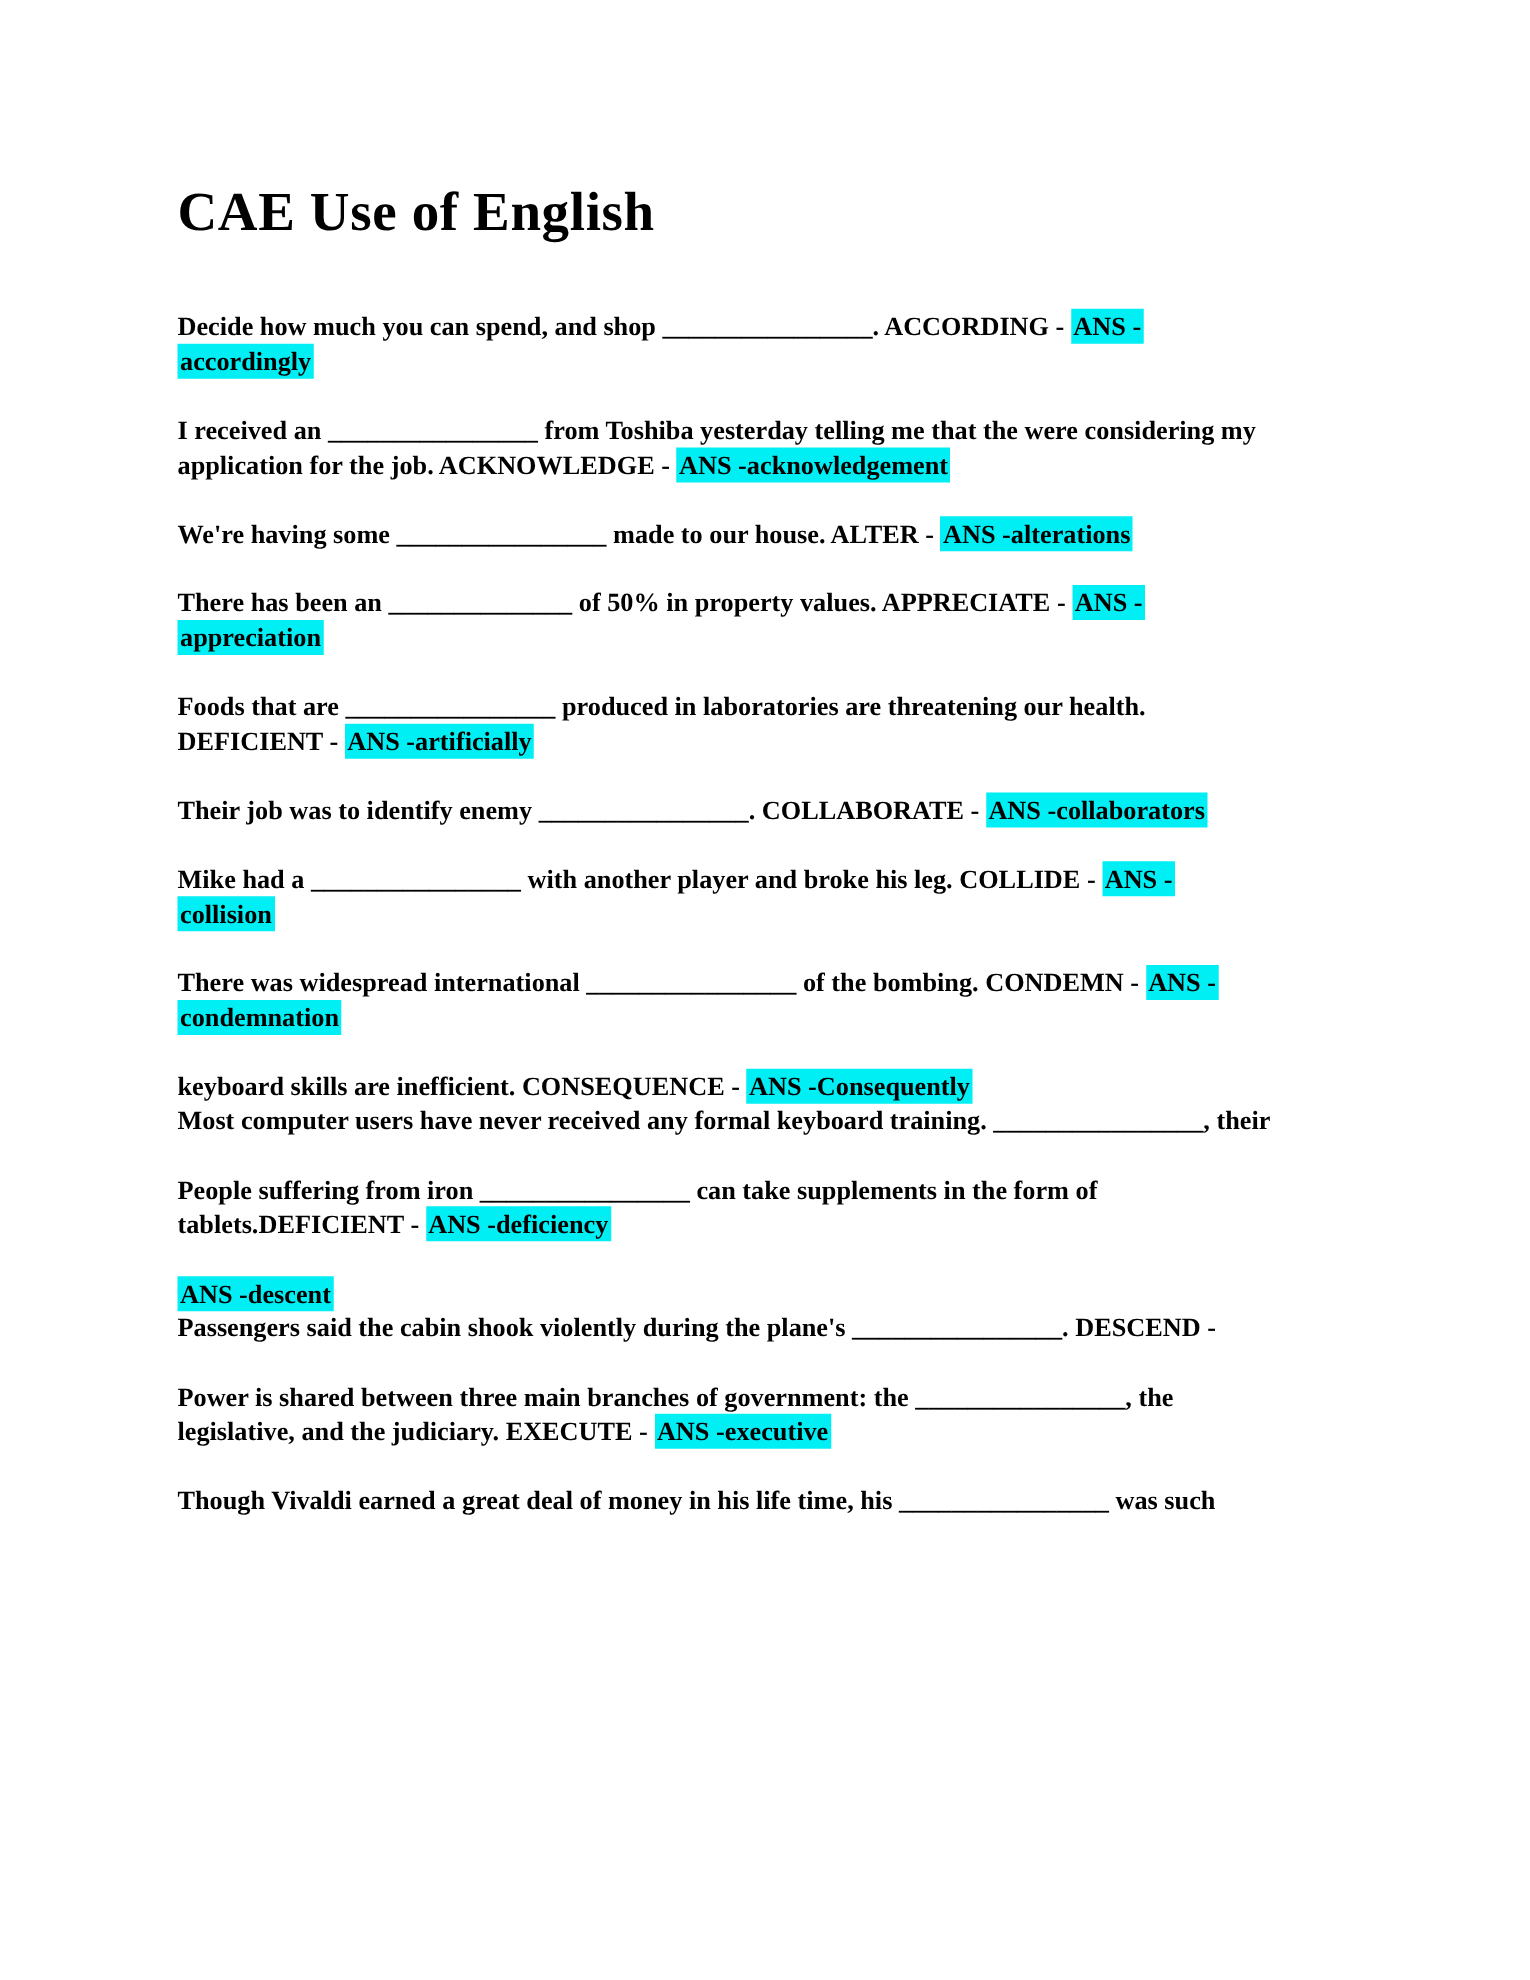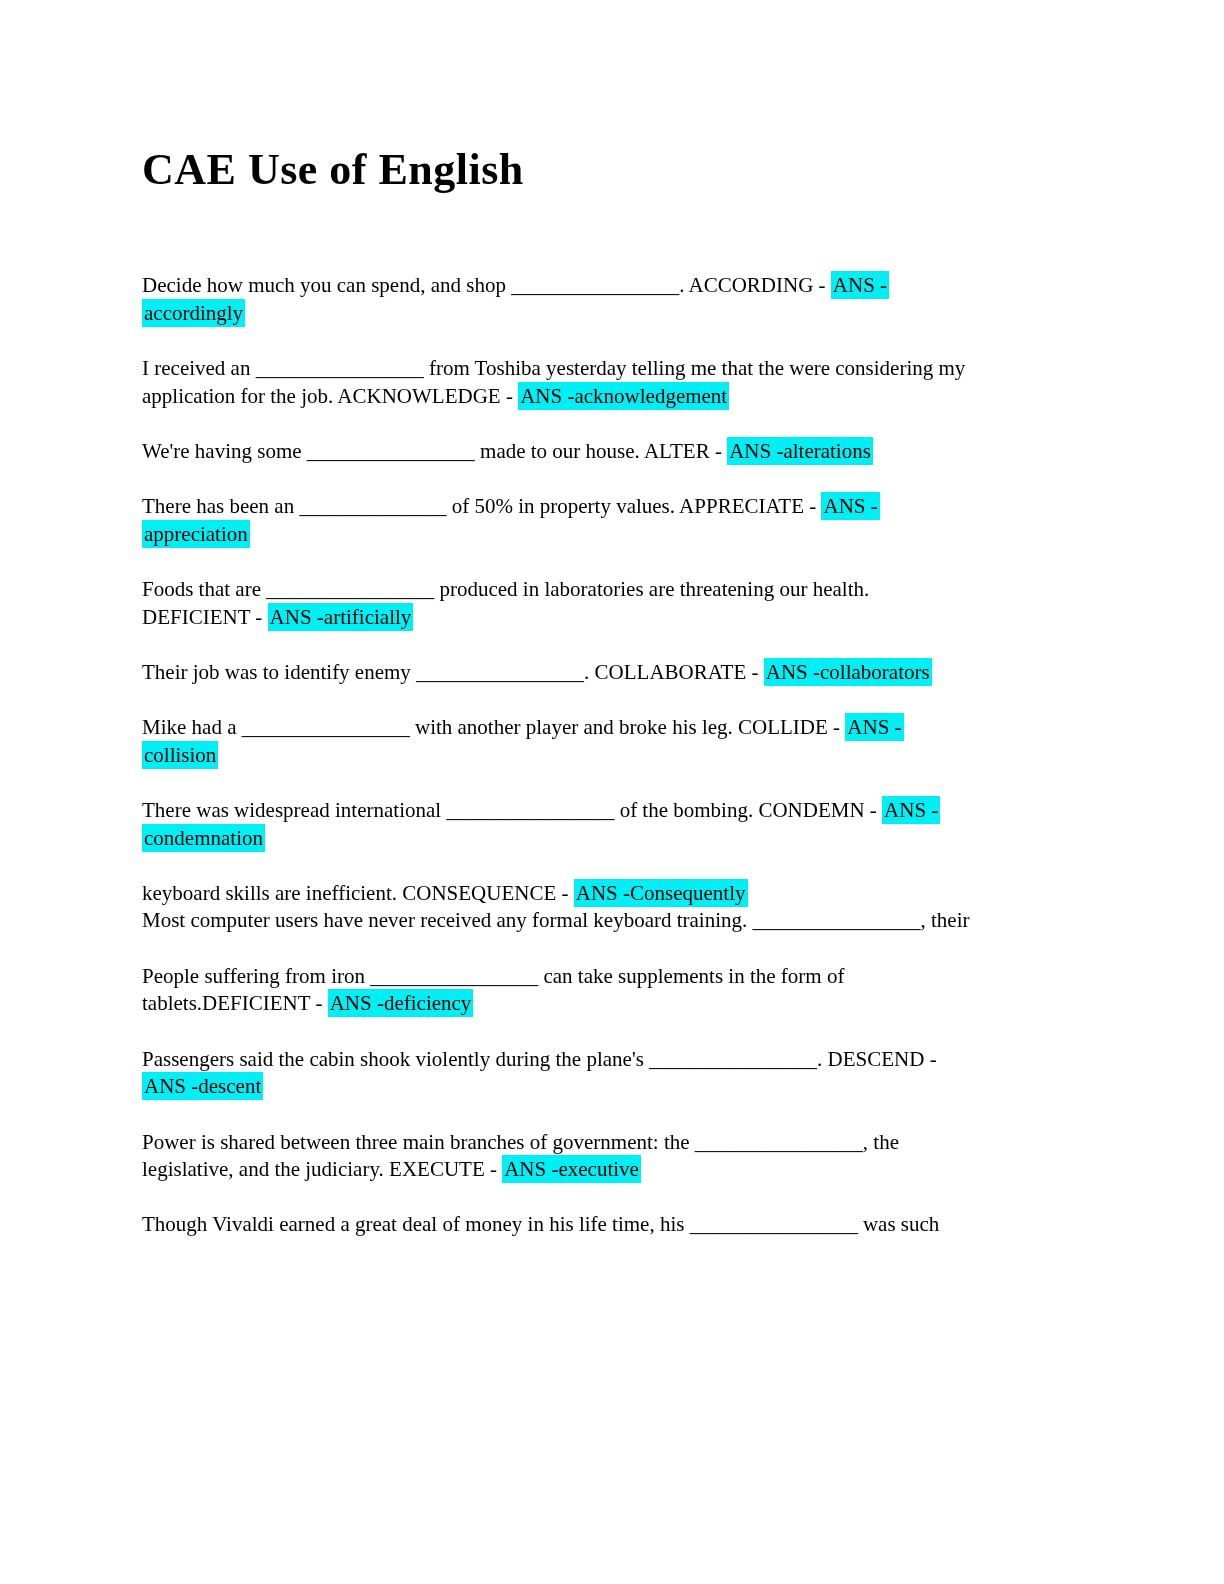--- a/index.html
+++ b/index.html
@@ -18,27 +18,28 @@
     background: var(--paper);
   }
   .content {
     padding: 146px 138px 0 142px;
   }
   .doc-title {
     font-family: "Liberation Serif", "DejaVu Serif", serif;
     font-size: 44px;
     font-weight: bold;
     line-height: 1.1;
-    margin: 0 0 78px 0;
+    margin: 0 0 54px 0;
     letter-spacing: 0.5px;
   }
   .para {
     font-size: 21px;
     line-height: 27.4px;
     margin: 0 0 28px 0;
+    font-weight: bold;
   }
   .line {
     white-space: nowrap;
   }
   .hl {
     background-color: var(--hl);
     padding: 2px 2px;
   }
 </style>
 </head>
@@ -80,22 +81,22 @@
         </div>
         <div class="para">
           <div class="line"><span>keyboard skills are inefficient. CONSEQUENCE - </span><span class="hl">ANS -Consequently</span></div>
           <div class="line"><span>Most computer users have never received any formal keyboard training. ________________, their</span></div>
         </div>
         <div class="para">
           <div class="line"><span>People suffering from iron ________________ can take supplements in the form of</span></div>
           <div class="line"><span>tablets.DEFICIENT - </span><span class="hl">ANS -deficiency</span></div>
         </div>
         <div class="para">
+          <div class="line"><span class="hl">ANS -descent</span></div>
           <div class="line"><span>Passengers said the cabin shook violently during the plane's ________________. DESCEND -</span></div>
-          <div class="line"><span class="hl">ANS -descent</span></div>
         </div>
         <div class="para">
           <div class="line"><span>Power is shared between three main branches of government: the ________________, the</span></div>
           <div class="line"><span>legislative, and the judiciary. EXECUTE - </span><span class="hl">ANS -executive</span></div>
         </div>
         <div class="para">
           <div class="line"><span>Though Vivaldi earned a great deal of money in his life time, his ________________ was such</span></div>
         </div>
       </div>
   </div>

